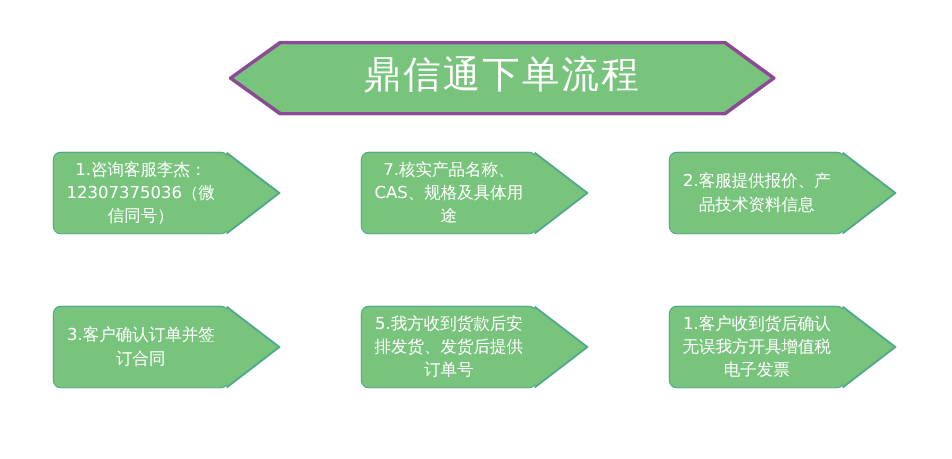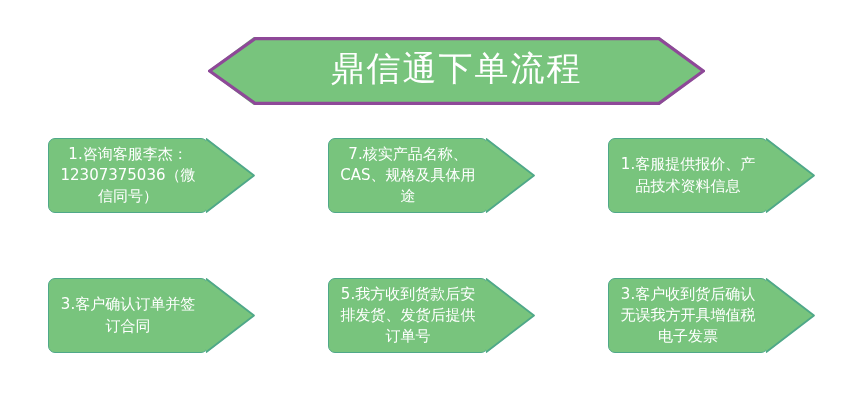--- a/index.html
+++ b/index.html
@@ -146,21 +146,21 @@
     </svg>
     <div class="step-label">7.核实产品名称、CAS、规格及具体用途</div>
   </div>
 
   <div class="step col-3 row-1">
     <div class="step-body"></div>
     <div class="step-head"></div>
     <svg class="step-head-outline" viewBox="0 0 52 77" preserveAspectRatio="none">
       <polyline points="2,1.8 50,38.5 2,75.2" fill="none" stroke="#4fa889" stroke-width="1.8" stroke-linejoin="round"></polyline>
     </svg>
-    <div class="step-label">1.客服提供报价、产品技术资料信息</div>
+    <div class="step-label">2.客服提供报价、产品技术资料信息</div>
   </div>
 
   <div class="step col-1 row-2">
     <div class="step-body"></div>
     <div class="step-head"></div>
     <svg class="step-head-outline" viewBox="0 0 52 77" preserveAspectRatio="none">
       <polyline points="2,1.8 50,38.5 2,75.2" fill="none" stroke="#4fa889" stroke-width="1.8" stroke-linejoin="round"></polyline>
     </svg>
     <div class="step-label">3.客户确认订单并签订合同</div>
   </div>
@@ -173,16 +173,16 @@
     </svg>
     <div class="step-label">5.我方收到货款后安排发货、发货后提供订单号</div>
   </div>
 
   <div class="step col-3 row-2">
     <div class="step-body"></div>
     <div class="step-head"></div>
     <svg class="step-head-outline" viewBox="0 0 52 77" preserveAspectRatio="none">
       <polyline points="2,1.8 50,38.5 2,75.2" fill="none" stroke="#4fa889" stroke-width="1.8" stroke-linejoin="round"></polyline>
     </svg>
-    <div class="step-label">3.客户收到货后确认无误我方开具增值税电子发票</div>
+    <div class="step-label">1.客户收到货后确认无误我方开具增值税电子发票</div>
   </div>
 
 </div>
 
 </body></html>

